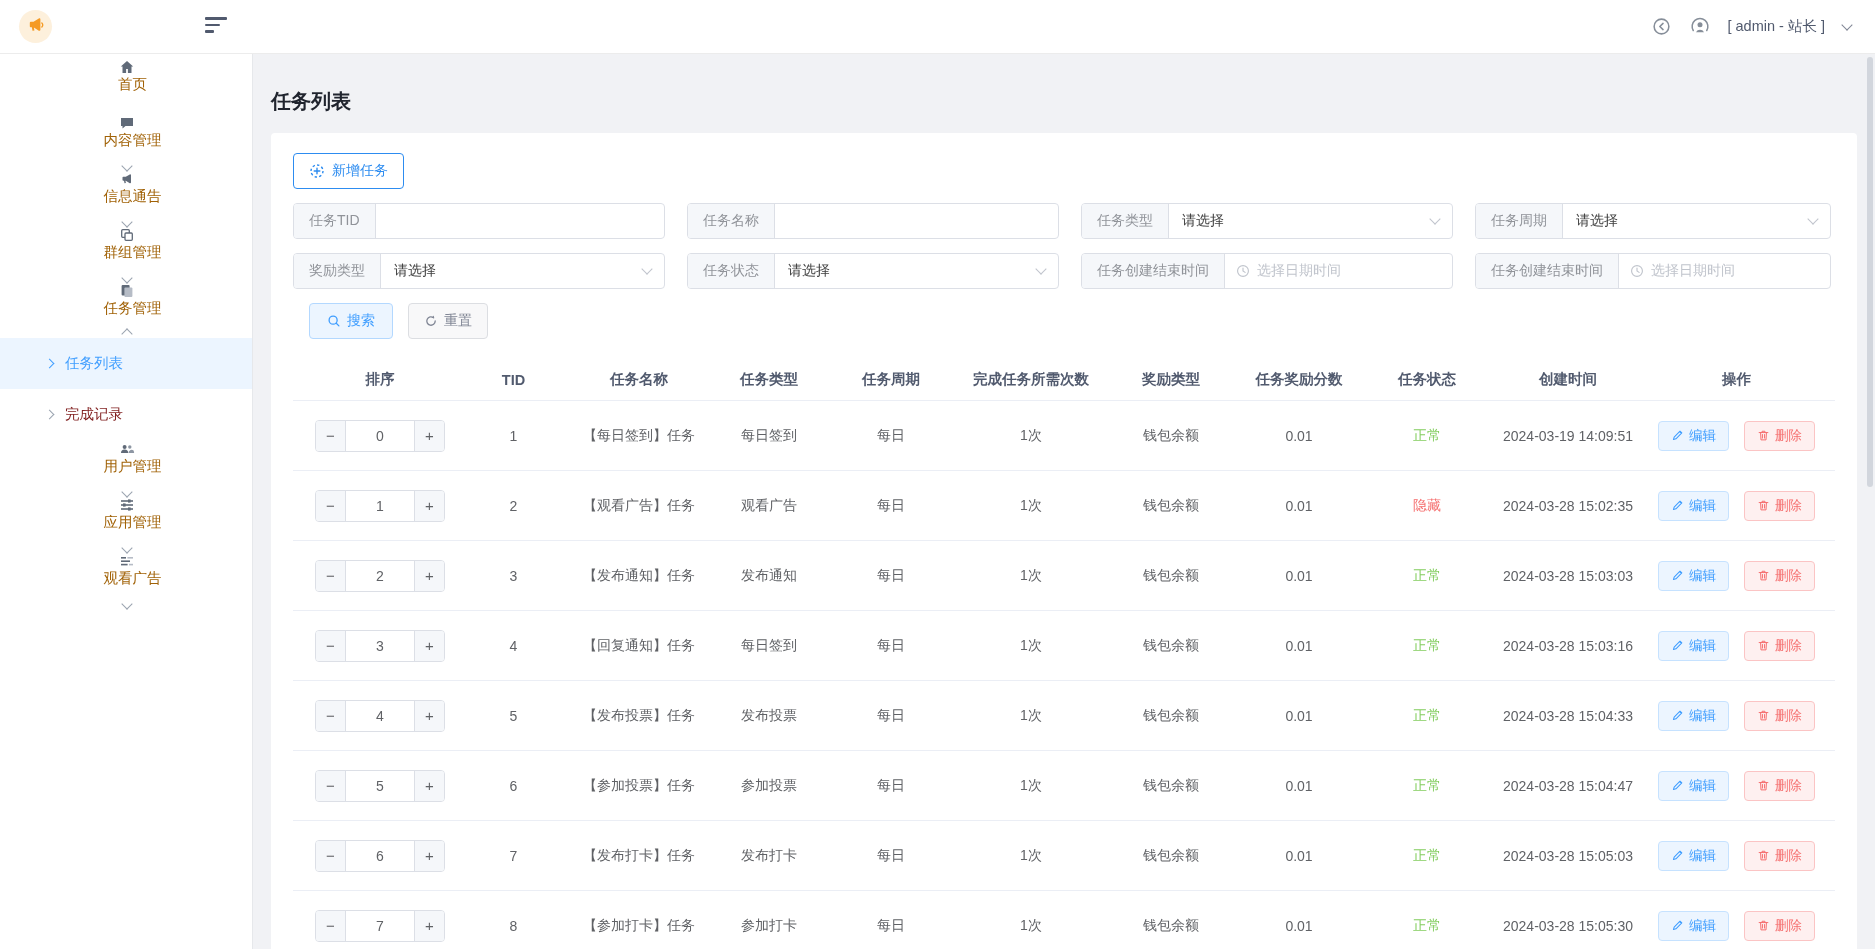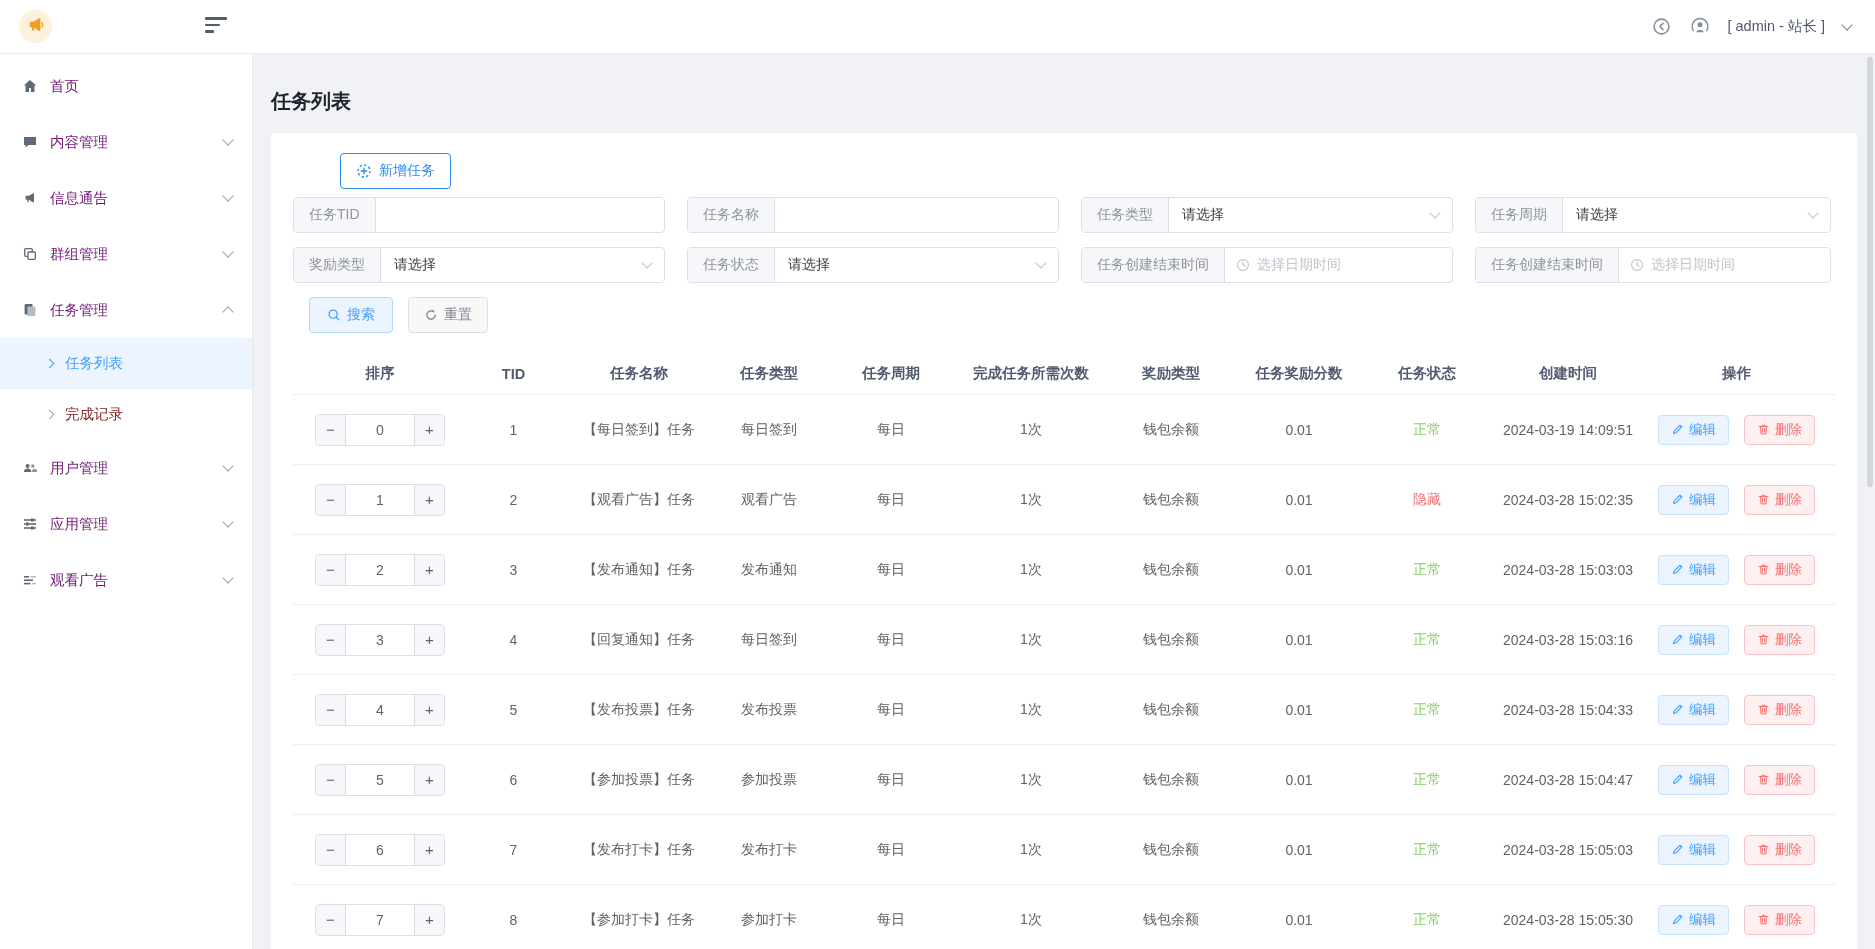--- a/index.html
+++ b/index.html
@@ -18,39 +18,39 @@
   .hicon{width:20px;height:20px;display:flex;align-items:center;justify-content:center;cursor:pointer;}
   .user-label{font-size:14.5px;color:#515a6e;cursor:pointer;}
   .chev{display:inline-block;width:7px;height:7px;border-right:1.6px solid #808695;border-bottom:1.6px solid #808695;}
   .chev.down{transform:rotate(45deg);margin-top:-4px;}
   .chev.up{transform:rotate(-135deg);margin-top:4px;}
   .chev.right{transform:rotate(-45deg);}
 
   
   .sidebar{position:absolute;top:54px;left:0;bottom:0;width:252px;background:#fff;border-right:1px solid #e6e8eb;z-index:2;}
   .menu{padding-top:4px;}
-  .menu-item{height:56px;display:flex;align-items:center;padding:0 20px 0 21px;font-size:14.5px;color:#701a75;cursor:pointer;}
+  .menu-item{height:56px;display:flex;align-items:center;padding:0 20px 0 21px;font-size:14.5px;color:#a16207;cursor:pointer;flex-direction:column;}
   .menu-item .mi-icon{width:17px;height:17px;display:flex;align-items:center;justify-content:center;flex-shrink:0;}
   .menu-item .mi-label{margin-left:12px;flex:1;}
   .menu-item .chev{border-color:#9aa3af;}
   .sub-item{height:51px;display:flex;align-items:center;padding-left:46px;font-size:14.5px;color:#7f1d1d;cursor:pointer;gap:12px;}
   .sub-item .chev{width:6px;height:6px;border-color:#9aa3af;}
   .sub-item.active{background:#ecf5ff;color:#409eff;}
   .sub-item.active .chev{border-color:#409eff;}
 
   
   .content{position:absolute;top:54px;left:253px;right:0;bottom:0;background:#f1f2f5;overflow:hidden;}
   .page-title{position:absolute;top:34px;left:18px;font-size:20px;font-weight:bold;color:#20242e;}
   .card{position:absolute;top:79px;left:18px;right:18px;bottom:0;background:#fff;border-radius:4px 4px 0 0;padding:20px 22px 0;box-sizing:border-box;overflow:hidden;}
 
   
-  .btn-add{height:36px;display:inline-flex;align-items:center;gap:7px;padding:0 15px;background:#fff;border:1px solid #2d8cf0;border-radius:4px;color:#2d8cf0;font-size:14px;cursor:pointer;font-family:inherit;margin-left:47px;}
-
-  
-  .filter-grid{margin-top:8px;display:grid;grid-template-columns:372px 372px 372px 356px;column-gap:22px;row-gap:14px;}
+  .btn-add{height:36px;display:inline-flex;align-items:center;gap:7px;padding:0 15px;background:#fff;border:1px solid #2d8cf0;border-radius:4px;color:#2d8cf0;font-size:14px;cursor:pointer;font-family:inherit;}
+
+  
+  .filter-grid{margin-top:14px;display:grid;grid-template-columns:372px 372px 372px 356px;column-gap:22px;row-gap:14px;}
   .field{display:flex;height:36px;border:1px solid #dcdfe6;border-radius:4px;background:#fff;overflow:hidden;box-sizing:border-box;}
   .field-label{background:#f5f7fa;color:#909399;font-size:14px;display:flex;align-items:center;padding:0 15px;border-right:1px solid #dcdfe6;white-space:nowrap;}
   .field input[type=text]{flex:1;border:none;outline:none;min-width:0;padding:0 12px;font-size:14px;color:#606266;font-family:inherit;background:transparent;}
   .field .sel{flex:1;display:flex;align-items:center;padding:0 13px;font-size:14px;color:#404040;cursor:pointer;}
   .field .sel .sel-text{flex:1;}
   .field .sel .chev{border-color:#c0c4cc;}
   .field .dt{flex:1;display:flex;align-items:center;gap:7px;padding:0 11px;font-size:14px;color:#c0c4cc;cursor:pointer;}
 
   
   .btn-row{margin-top:14px;display:flex;gap:15px;padding-left:16px;}

